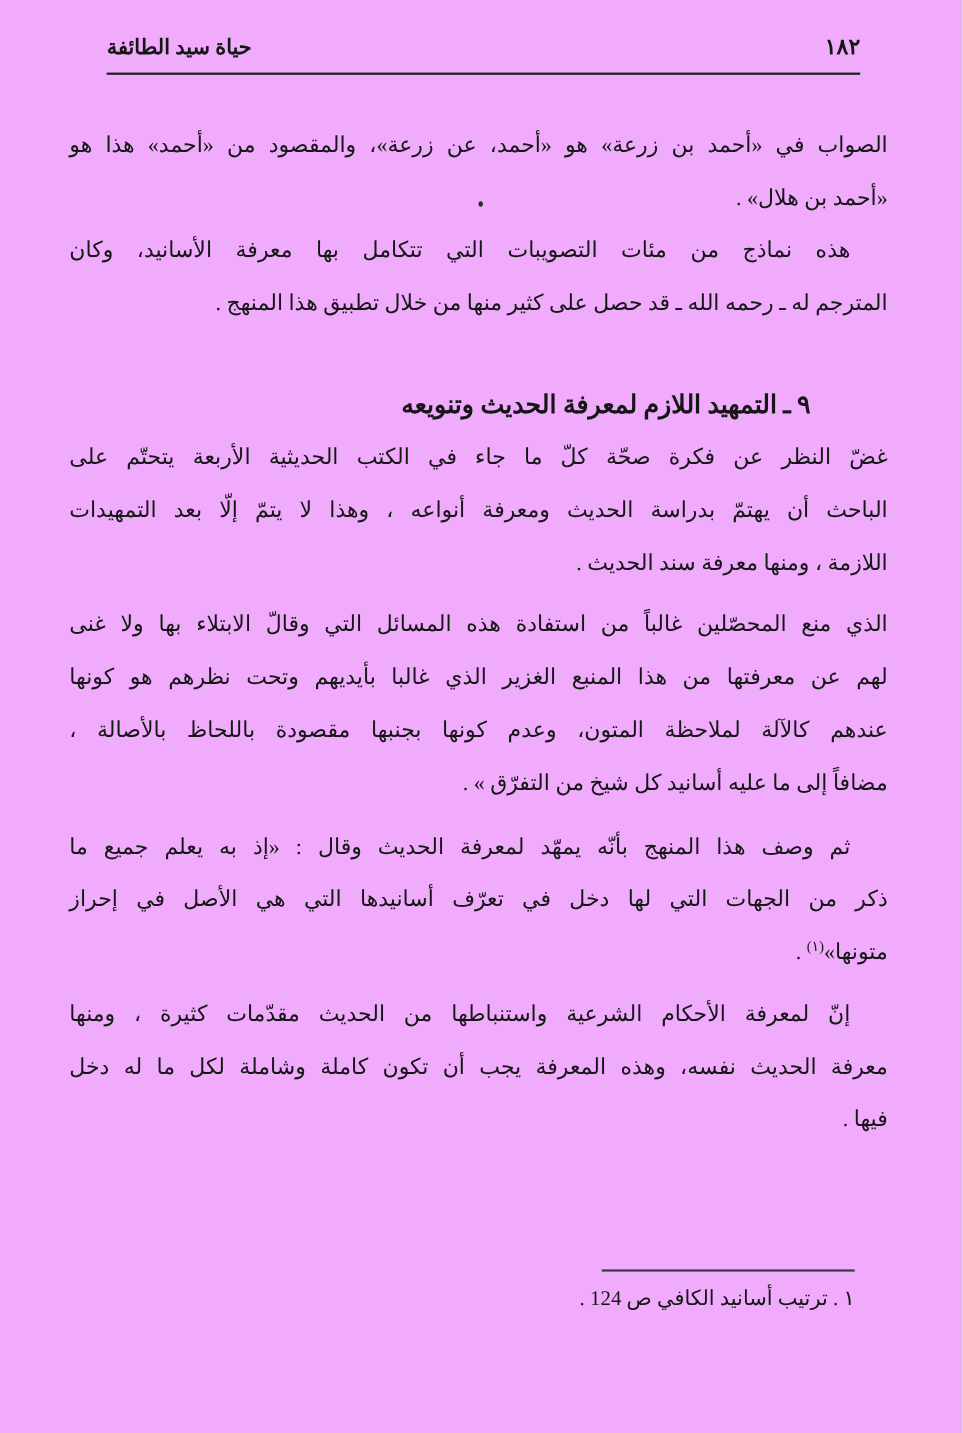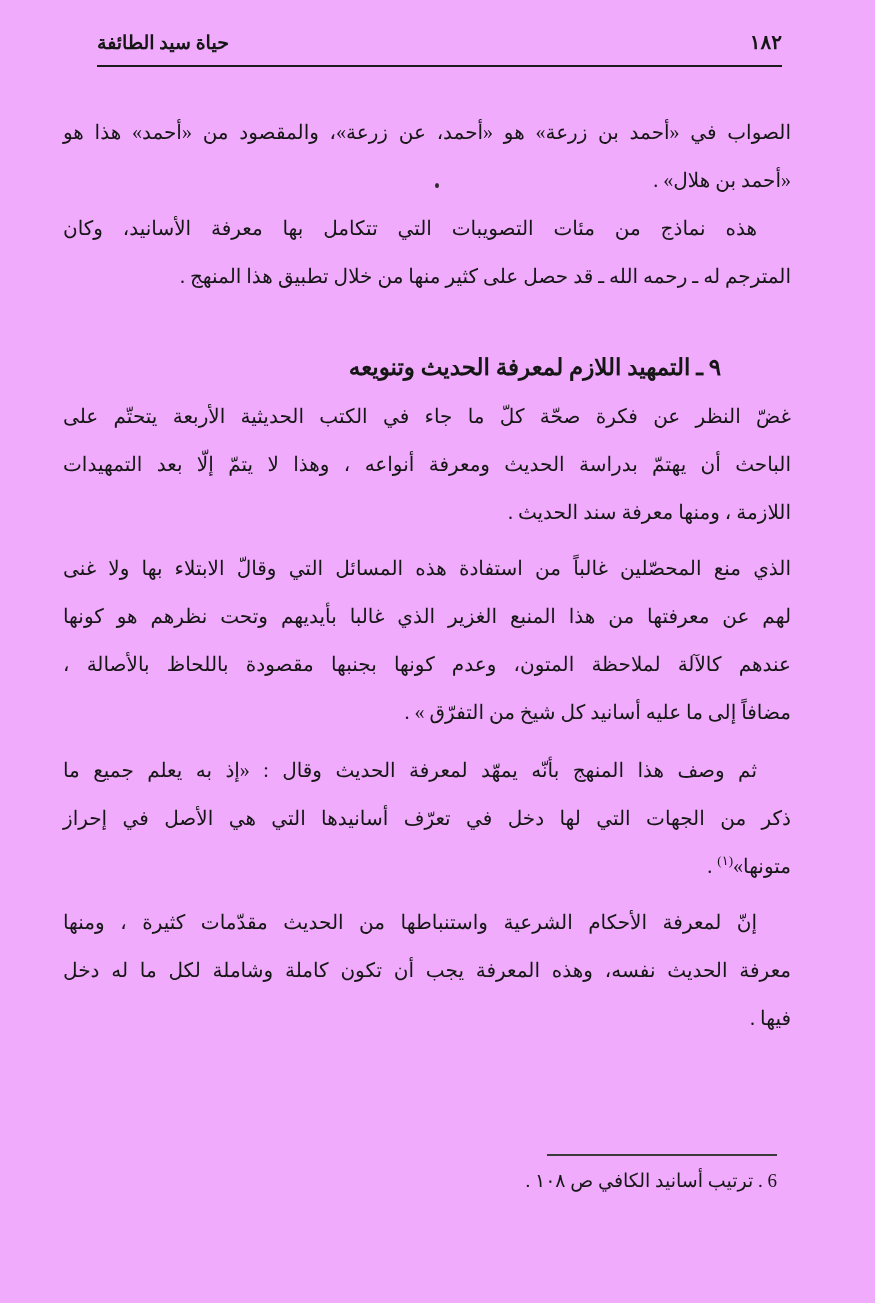--- a/index.html
+++ b/index.html
@@ -16,21 +16,21 @@
   .page-header{
     position:absolute;top:30px;left:97px;right:93px;
     display:flex;flex-direction:row;justify-content:space-between;align-items:flex-end;
     padding-bottom:11px;
     border-bottom:2px solid #1c1c1c;
   }
   .book-title{font-size:19px;font-weight:bold;direction:rtl;}
   .page-number{font-size:20px;font-weight:bold;letter-spacing:1px;}
   
   .body-text{
-    position:absolute;top:70px;left:63px;right:84px;
+    position:absolute;top:70px;left:63px;right:68px;
     direction:rtl;
     margin-top:38px;
   }
   .line{
     font-size:20px;
     line-height:48px;
     white-space:normal;
   }
   .j{text-align:justify;text-align-last:justify;}
   .r{text-align:right;}
@@ -135,16 +135,16 @@
     <div class="para gap-sm">
       <div class="line j indent">إنّ لمعرفة الأحكام الشرعية واستنباطها من الحديث مقدّمات كثيرة ، ومنها</div>
       <div class="line j">معرفة الحديث نفسه، وهذه المعرفة يجب أن تكون كاملة وشاملة لكل ما له دخل</div>
       <div class="line r">فيها .</div>
     </div>
 
   </div>
 
   <div class="footnote-area">
     <div class="footnote-rule"></div>
-    <div class="footnote-text">6 . ترتيب أسانيد الكافي ص ١٠٨ .</div>
+    <div class="footnote-text">١ . ترتيب أسانيد الكافي ص 124 .</div>
   </div>
 
 </div>
 
 </body></html>

